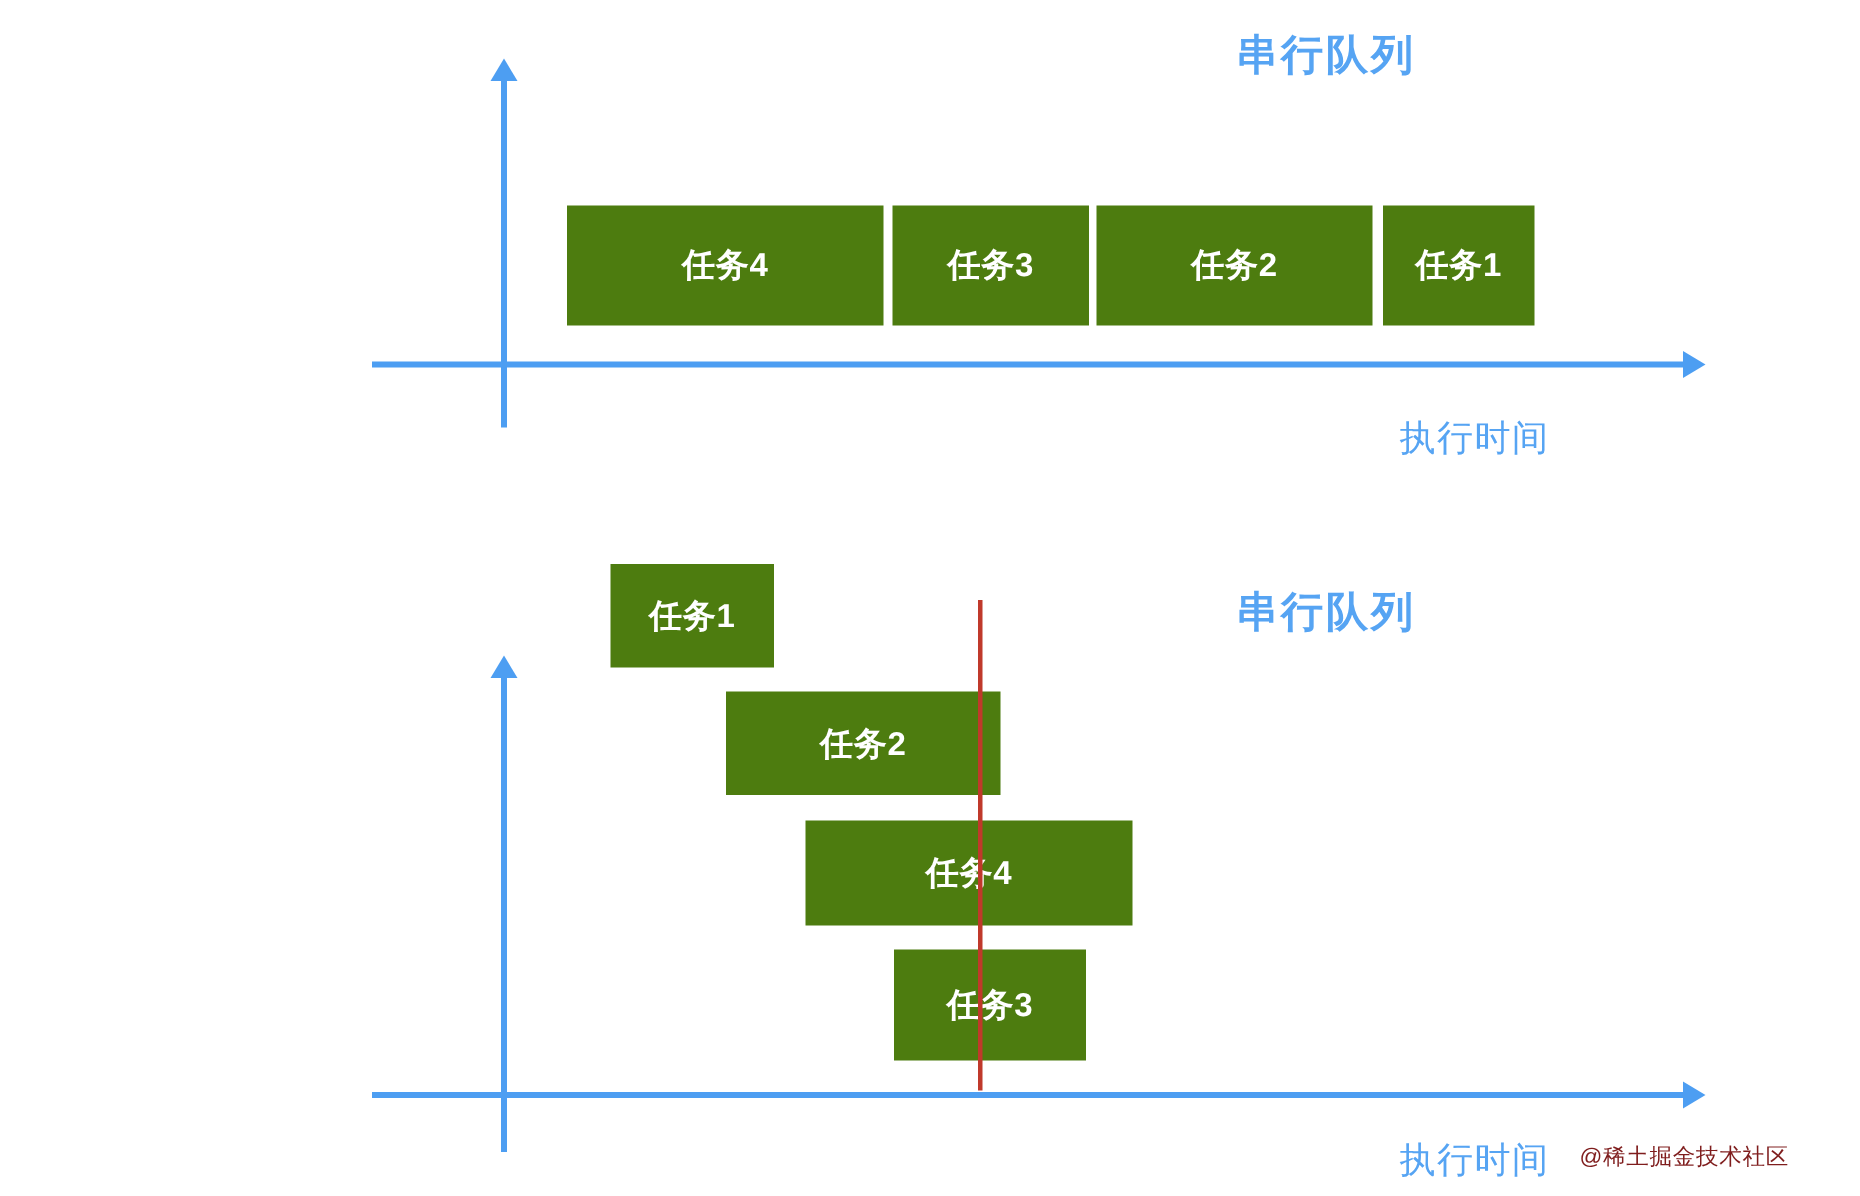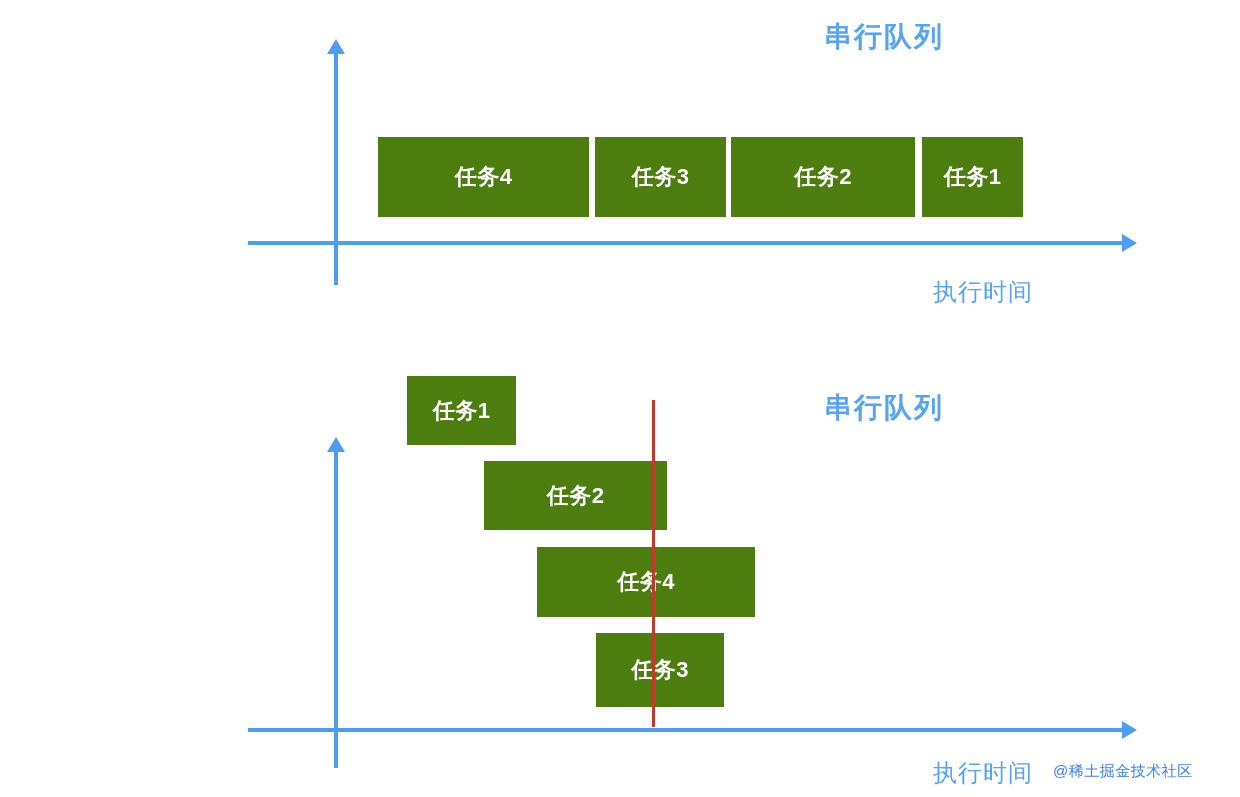--- a/index.html
+++ b/index.html
@@ -83,21 +83,21 @@
   .axis-label {
     position: absolute;
     color: #56a4f3;
     font-size: 24px;
     letter-spacing: 1px;
     white-space: nowrap;
     text-align: right;
   }
   .watermark {
     position: absolute;
-    color: #3b82f6;
+    color: #7f1d1d;
     font-size: 15px;
     white-space: nowrap;
     letter-spacing: 0.5px;
     text-align: center;
   }
 </style>
 </head>
 <body>
 
 <div class="stage">

